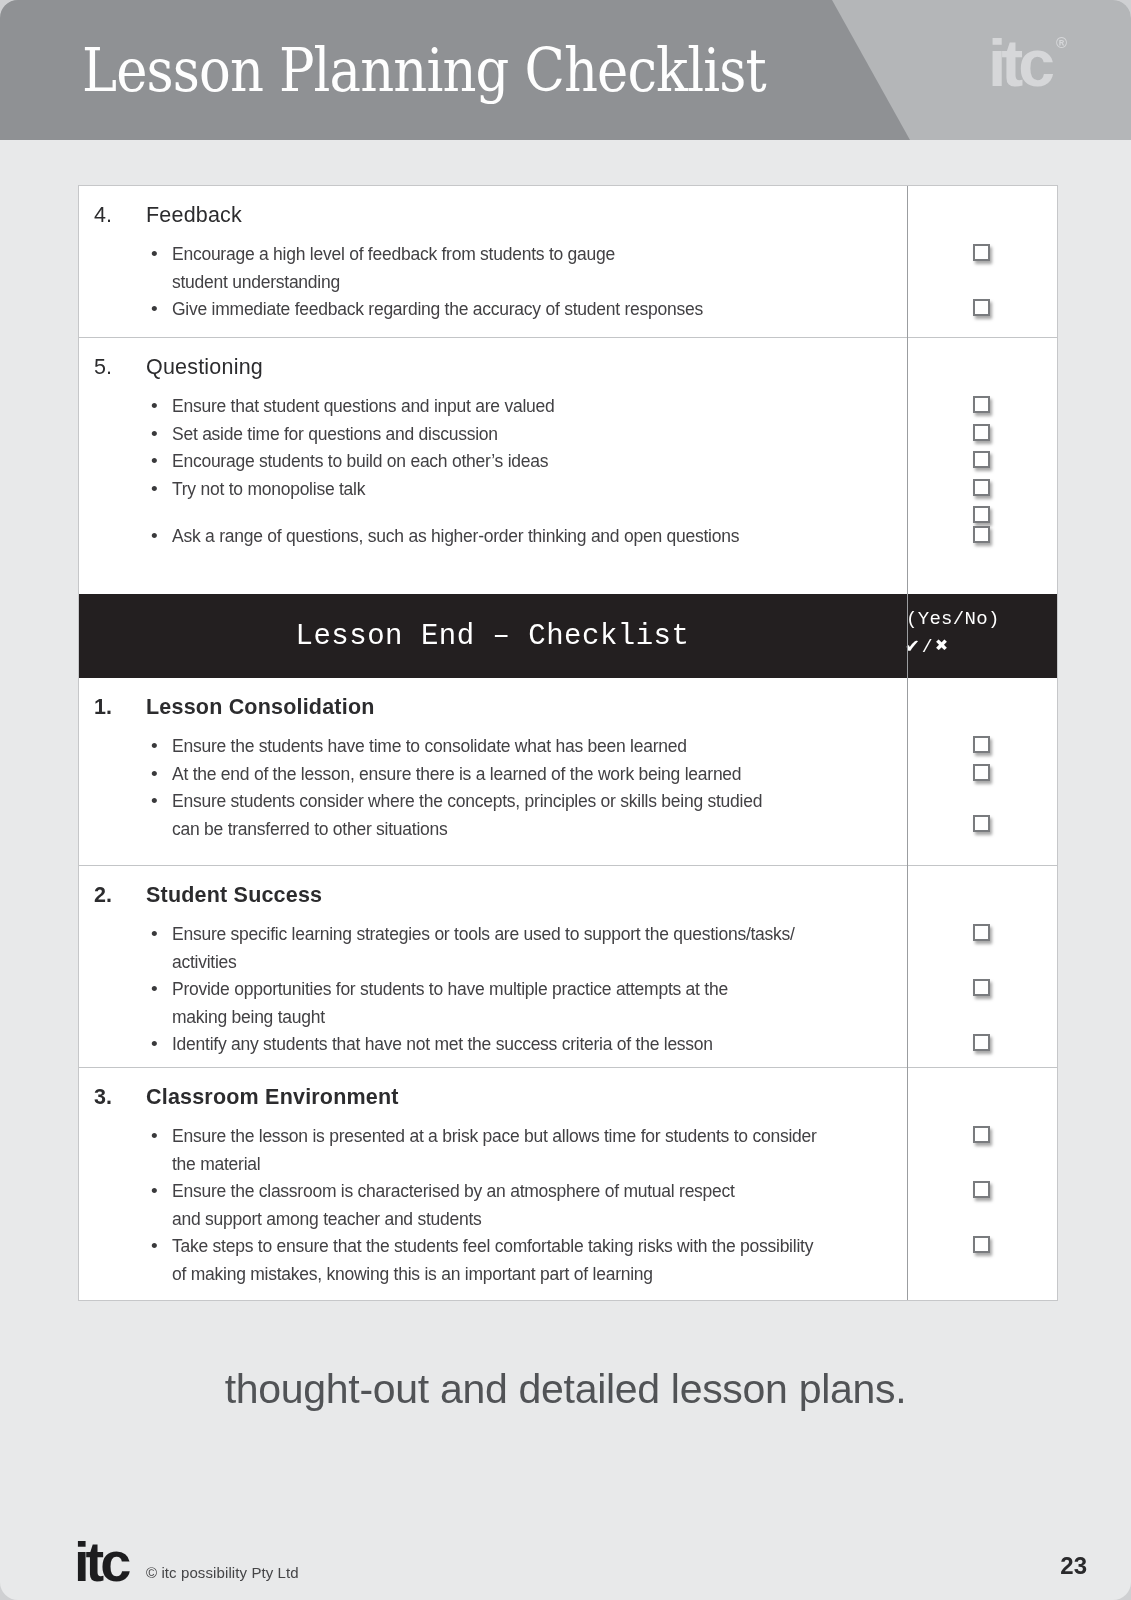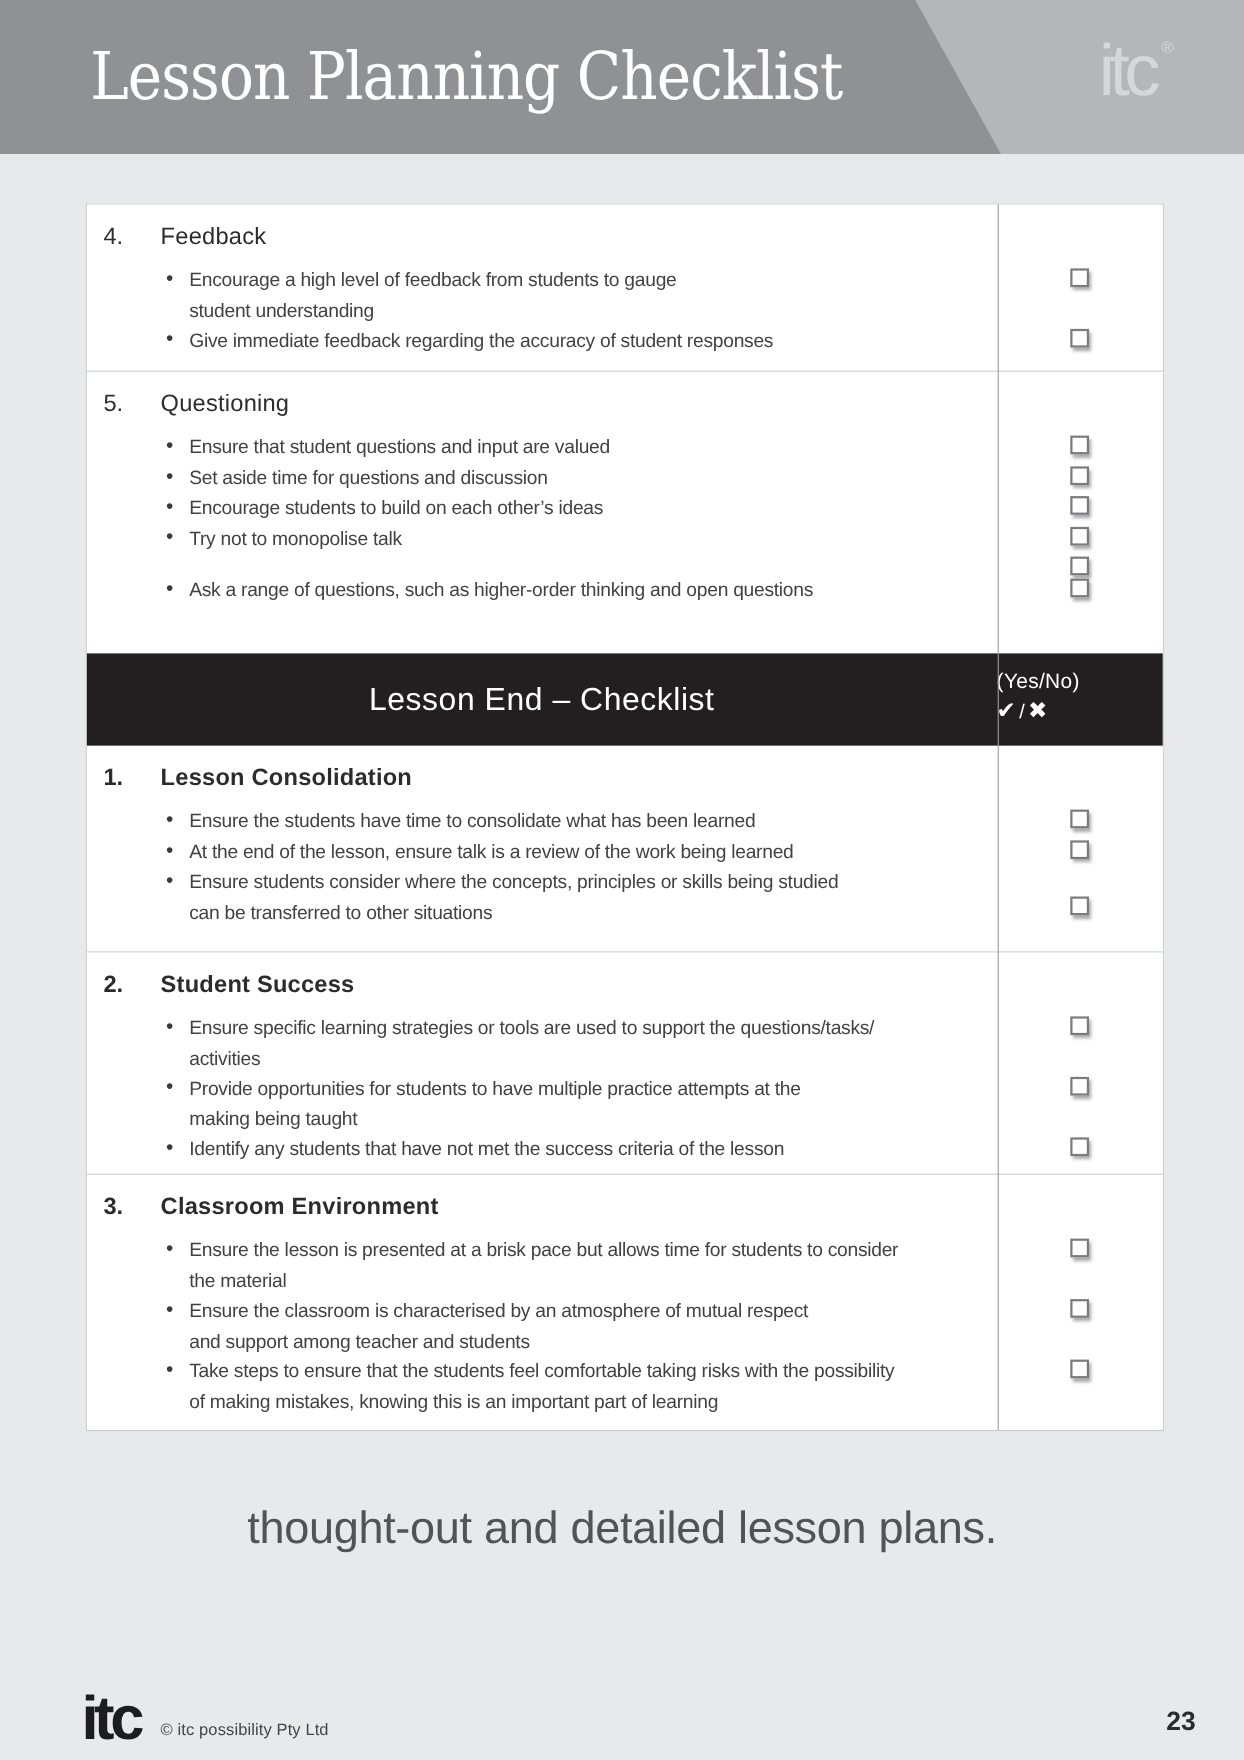--- a/index.html
+++ b/index.html
@@ -1,38 +1,39 @@
 <!DOCTYPE html>
 <html><head>
 <meta charset="utf-8">
 <style>
   * { margin:0; padding:0; box-sizing:border-box; }
   html,body { background:#cfd0d2; }
   .page {
     position:relative; width:1131px; height:1600px; margin:0 auto;
     background:#e8e9ea; overflow:hidden;
     font-family:"Liberation Sans","DejaVu Sans",sans-serif;
+    border-radius:18px;
   }
 
   
   .band { position:absolute; left:0; top:0; width:100%; height:140px; background:#b4b6b8; }
   .band-dark {
     position:absolute; inset:0; background:#8f9194;
     clip-path:polygon(0 0, 832px 0, 910px 100%, 0 100%);
   }
   .band-title {
     position:absolute; left:82px; top:34px;
     font-family:"DejaVu Serif","Liberation Serif",serif;
     font-weight:400; font-size:60px; line-height:72px; color:#fefefe;
     transform:scaleX(.88); transform-origin:left center; letter-spacing:-1px;
     white-space:nowrap;
   }
   .band-logo {
     position:absolute; right:64px; top:30px; color:#d6d7d9;
-    font-size:66px; font-weight:400; letter-spacing:-5px; line-height:1;
+    font-size:66px; font-weight:700; letter-spacing:-5px; line-height:1;
   }
   .band-logo sup { font-size:15px; letter-spacing:0; vertical-align:38px; margin-left:6px; }
 
   
   .panel {
     position:absolute; left:78px; top:185px; width:980px;
     background:#ffffff; border:1px solid #c6c7c9;
   }
   .panel-divider {
     position:absolute; left:828px; top:0; bottom:0; width:1px;
@@ -148,40 +149,40 @@
           <div class="cbcell">
             <div class="checkbox"></div>
           </div>
           <div class="item">
             <div>Ask a range of questions, such as higher-order thinking and open questions</div>
           </div>
           <div class="cbcell">
             <div class="checkbox"></div>
           </div>
         </div>
-        <div class="banner" style="min-height: 84px;">
+        <div class="banner" style="min-height: 84px; font-family: Liberation Mono, monospace;">
           <div class="banner-title">Lesson End – Checklist</div>
           <div class="banner-right">
             <div class="banner-yesno">(Yes/No)</div>
             <div class="banner-marks"><span>✔</span><span class="slash">/</span><span>✖</span></div>
           </div>
         </div>
         <div class="section w-bold has-border" style="min-height: 188px;">
           <div class="sec-head">
             <span class="sec-num">1.</span>
             <span class="sec-title">Lesson Consolidation</span>
           </div>
           <div class="item">
             <div>Ensure the students have time to consolidate what has been learned</div>
           </div>
           <div class="cbcell">
             <div class="checkbox"></div>
           </div>
           <div class="item">
-            <div>At the end of the lesson, ensure talk is a review of the work being learned</div>
+            <div>At the end of the lesson, ensure there is a learned of the work being learned</div>
           </div>
           <div class="cbcell">
             <div class="checkbox"></div>
           </div>
           <div class="item">
             <div>Ensure students consider where the concepts, principles or skills being studied</div>
             <div>can be transferred to other situations</div>
           </div>
           <div class="cbcell">
             <div class="checkbox" style="margin-top: 23.5px;"></div>

